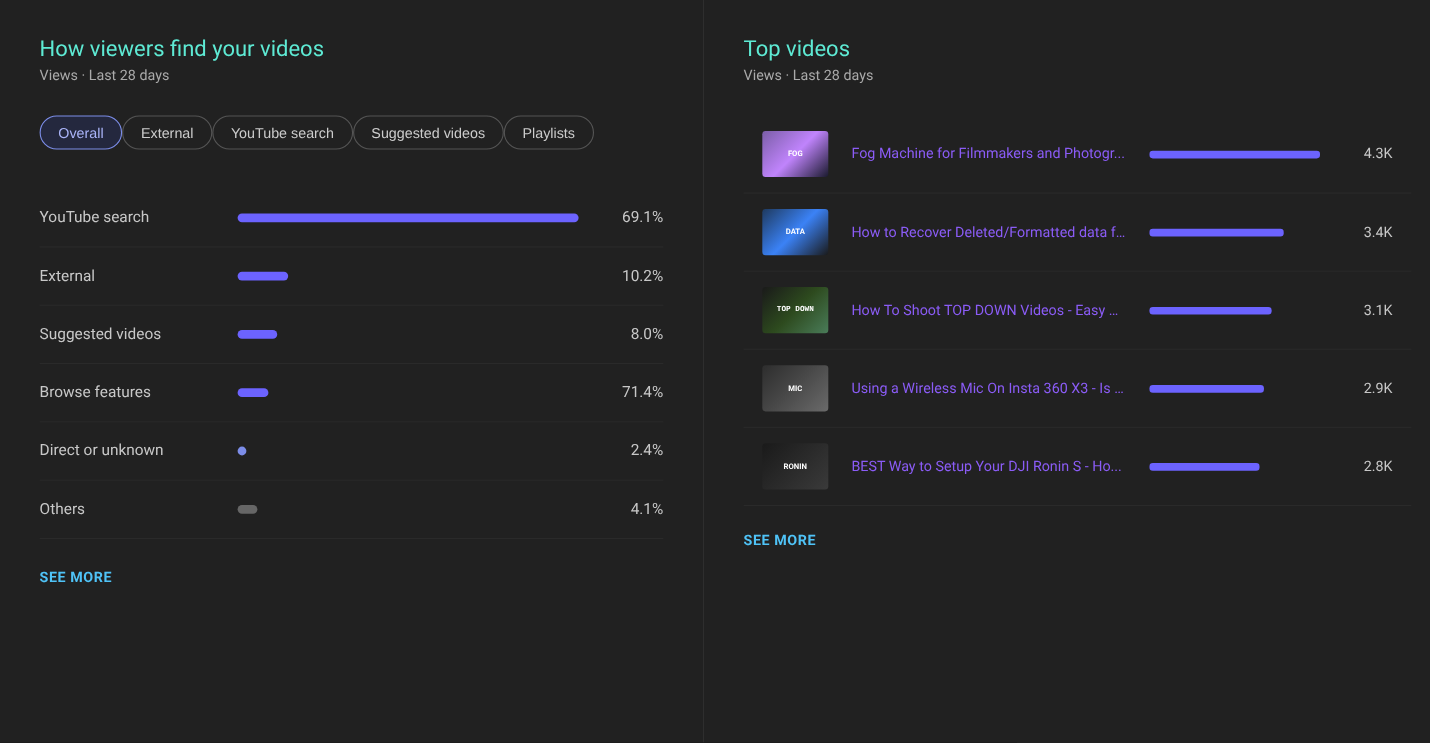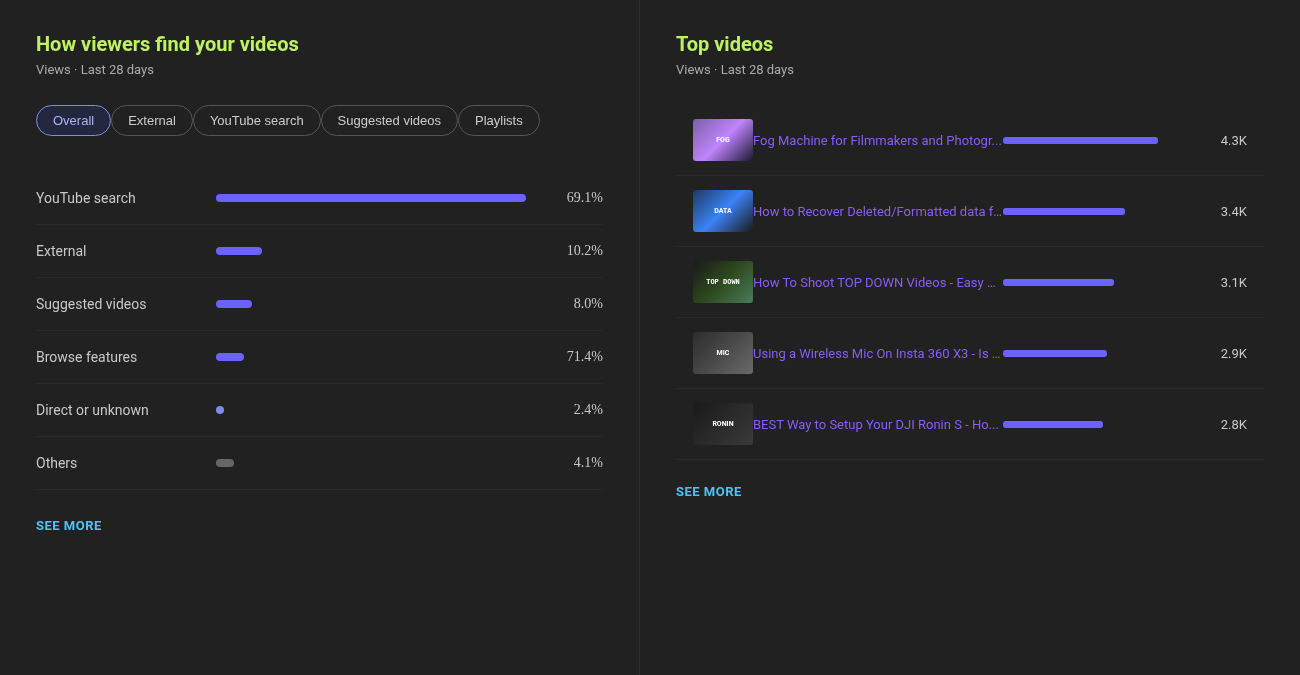--- a/index.html
+++ b/index.html
@@ -27,22 +27,22 @@
     }
     .right-panel {
       flex: 1;
       background: #212121;
       padding: 32px 36px;
       display: flex;
       flex-direction: column;
     }
     .panel-title {
       font-size: 20px;
-      font-weight: 700;
-      color: #bef264;
+      font-weight: 400;
+      color: #5eead4;
       margin-bottom: 6px;
     }
     .panel-subtitle {
       font-size: 13px;
       color: #aaa;
       margin-bottom: 28px;
     }
     .filter-tabs {
       display: flex;
       gap: 0;
@@ -96,42 +96,41 @@
       height: 8px;
     }
     .metric-bar.grey {
       background: #666;
     }
     .metric-percent {
       flex: 0 0 50px;
       text-align: right;
       font-size: 14px;
       color: #c8c8c8;
-      font-family: Liberation Serif, serif;
     }
     .see-more {
       margin-top: 28px;
       color: #4fc3f7;
       font-size: 13px;
       font-weight: 700;
       cursor: pointer;
       letter-spacing: 0.5px;
     }
     
     .video-list {
       display: flex;
       flex-direction: column;
       gap: 0;
     }
     .video-row {
       display: flex;
       align-items: center;
       padding: 14px 17px;
       border-bottom: 1px solid #2a2a2a;
-      gap: 0;
+      gap: 21px;
     }
     .video-thumb {
       flex: 0 0 60px;
       height: 42px;
       background: #333;
       border-radius: 3px;
       overflow: hidden;
       display: flex;
       align-items: center;
       justify-content: center;

